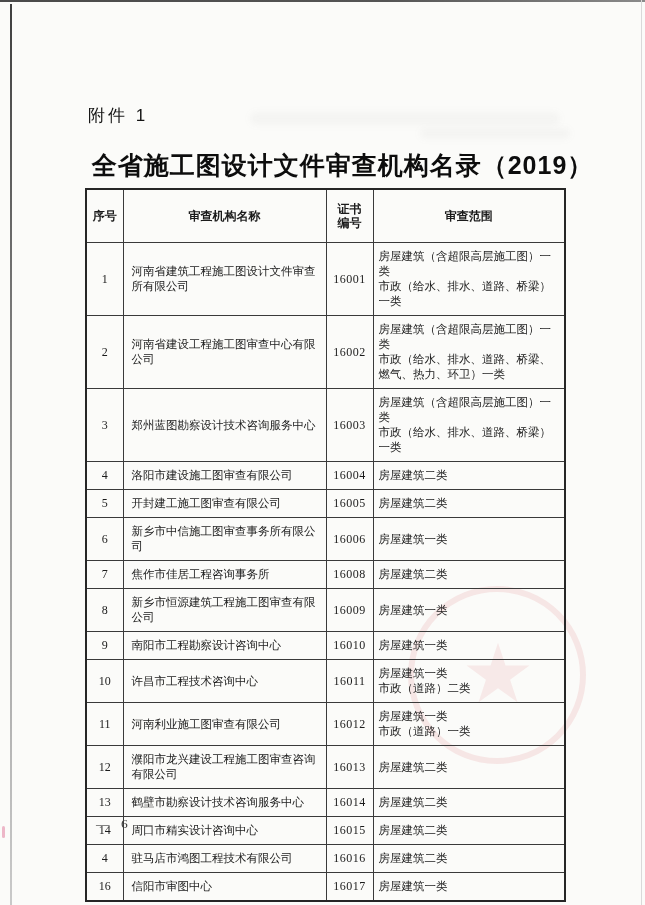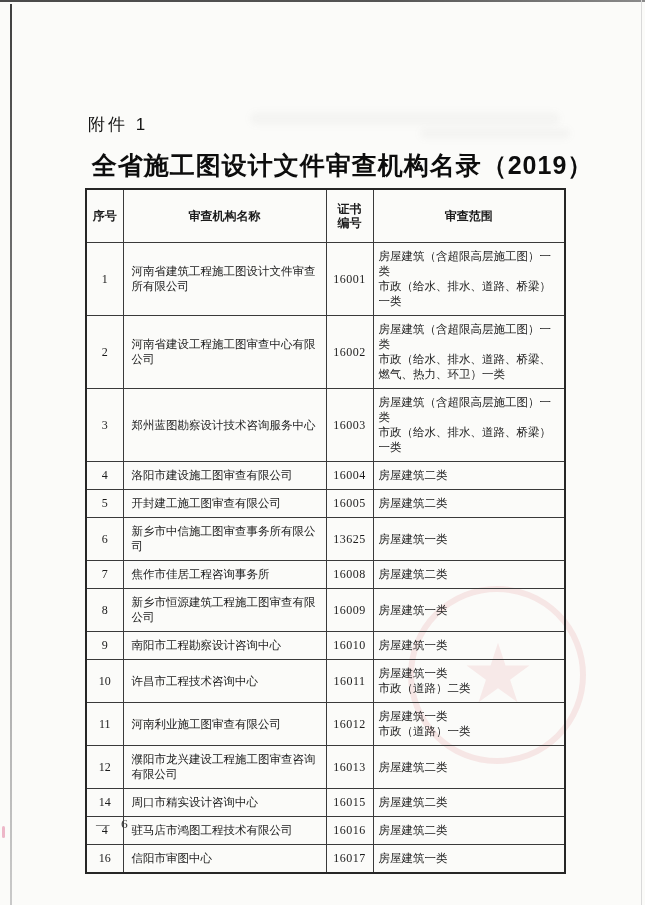--- a/index.html
+++ b/index.html
@@ -28,21 +28,21 @@
 
   
   .stamp-ring { position:absolute; left:408px; top:586px; width:178px; height:178px;
                 border:6px solid rgba(214,80,88,0.12); border-radius:50%; }
   .stamp-star { position:absolute; left:456px; top:632px; width:84px; height:84px;
                 font-size:82px; line-height:84px; text-align:center;
                 color:rgba(214,80,88,0.10);
                 font-family:"DejaVu Sans",sans-serif; }
 
   .attachment {
-    position:absolute; left:88px; top:113px;
+    position:absolute; left:88px; top:104px;
     font-family:"Liberation Sans","DejaVu Sans",sans-serif;
     font-size:17px; letter-spacing:3px; color:#141414;
   }
 
   .doc-title {
     position:absolute; left:0; top:149px; width:645px;
     text-align:center;
     font-family:"Liberation Sans","DejaVu Sans",sans-serif;
     font-weight:bold; font-size:25px; letter-spacing:1px; color:#0d0d0d;margin-left:20px;
   }
@@ -142,21 +142,21 @@
     </tr>
     <tr>
       <td class="c-idx">5</td>
       <td class="c-name">开封建工施工图审查有限公司</td>
       <td class="c-cert">16005</td>
       <td class="c-scope">房屋建筑二类</td>
     </tr>
     <tr>
       <td class="c-idx">6</td>
       <td class="c-name">新乡市中信施工图审查事务所有限公司</td>
-      <td class="c-cert">13625</td>
+      <td class="c-cert">16006</td>
       <td class="c-scope">房屋建筑一类</td>
     </tr>
     <tr>
       <td class="c-idx">7</td>
       <td class="c-name">焦作市佳居工程咨询事务所</td>
       <td class="c-cert">16008</td>
       <td class="c-scope">房屋建筑二类</td>
     </tr>
     <tr>
       <td class="c-idx">8</td>
@@ -184,20 +184,26 @@
       <td class="c-scope">房屋建筑一类
 市政（道路）一类</td>
     </tr>
     <tr>
       <td class="c-idx">12</td>
       <td class="c-name">濮阳市龙兴建设工程施工图审查咨询有限公司</td>
       <td class="c-cert">16013</td>
       <td class="c-scope">房屋建筑二类</td>
     </tr>
     <tr>
+      <td class="c-idx">13</td>
+      <td class="c-name">鹤壁市勘察设计技术咨询服务中心</td>
+      <td class="c-cert">16014</td>
+      <td class="c-scope">房屋建筑二类</td>
+    </tr>
+    <tr>
       <td class="c-idx">14</td>
       <td class="c-name">周口市精实设计咨询中心</td>
       <td class="c-cert">16015</td>
       <td class="c-scope">房屋建筑二类</td>
     </tr>
     <tr>
       <td class="c-idx">4</td>
       <td class="c-name">驻马店市鸿图工程技术有限公司</td>
       <td class="c-cert">16016</td>
       <td class="c-scope">房屋建筑二类</td>

